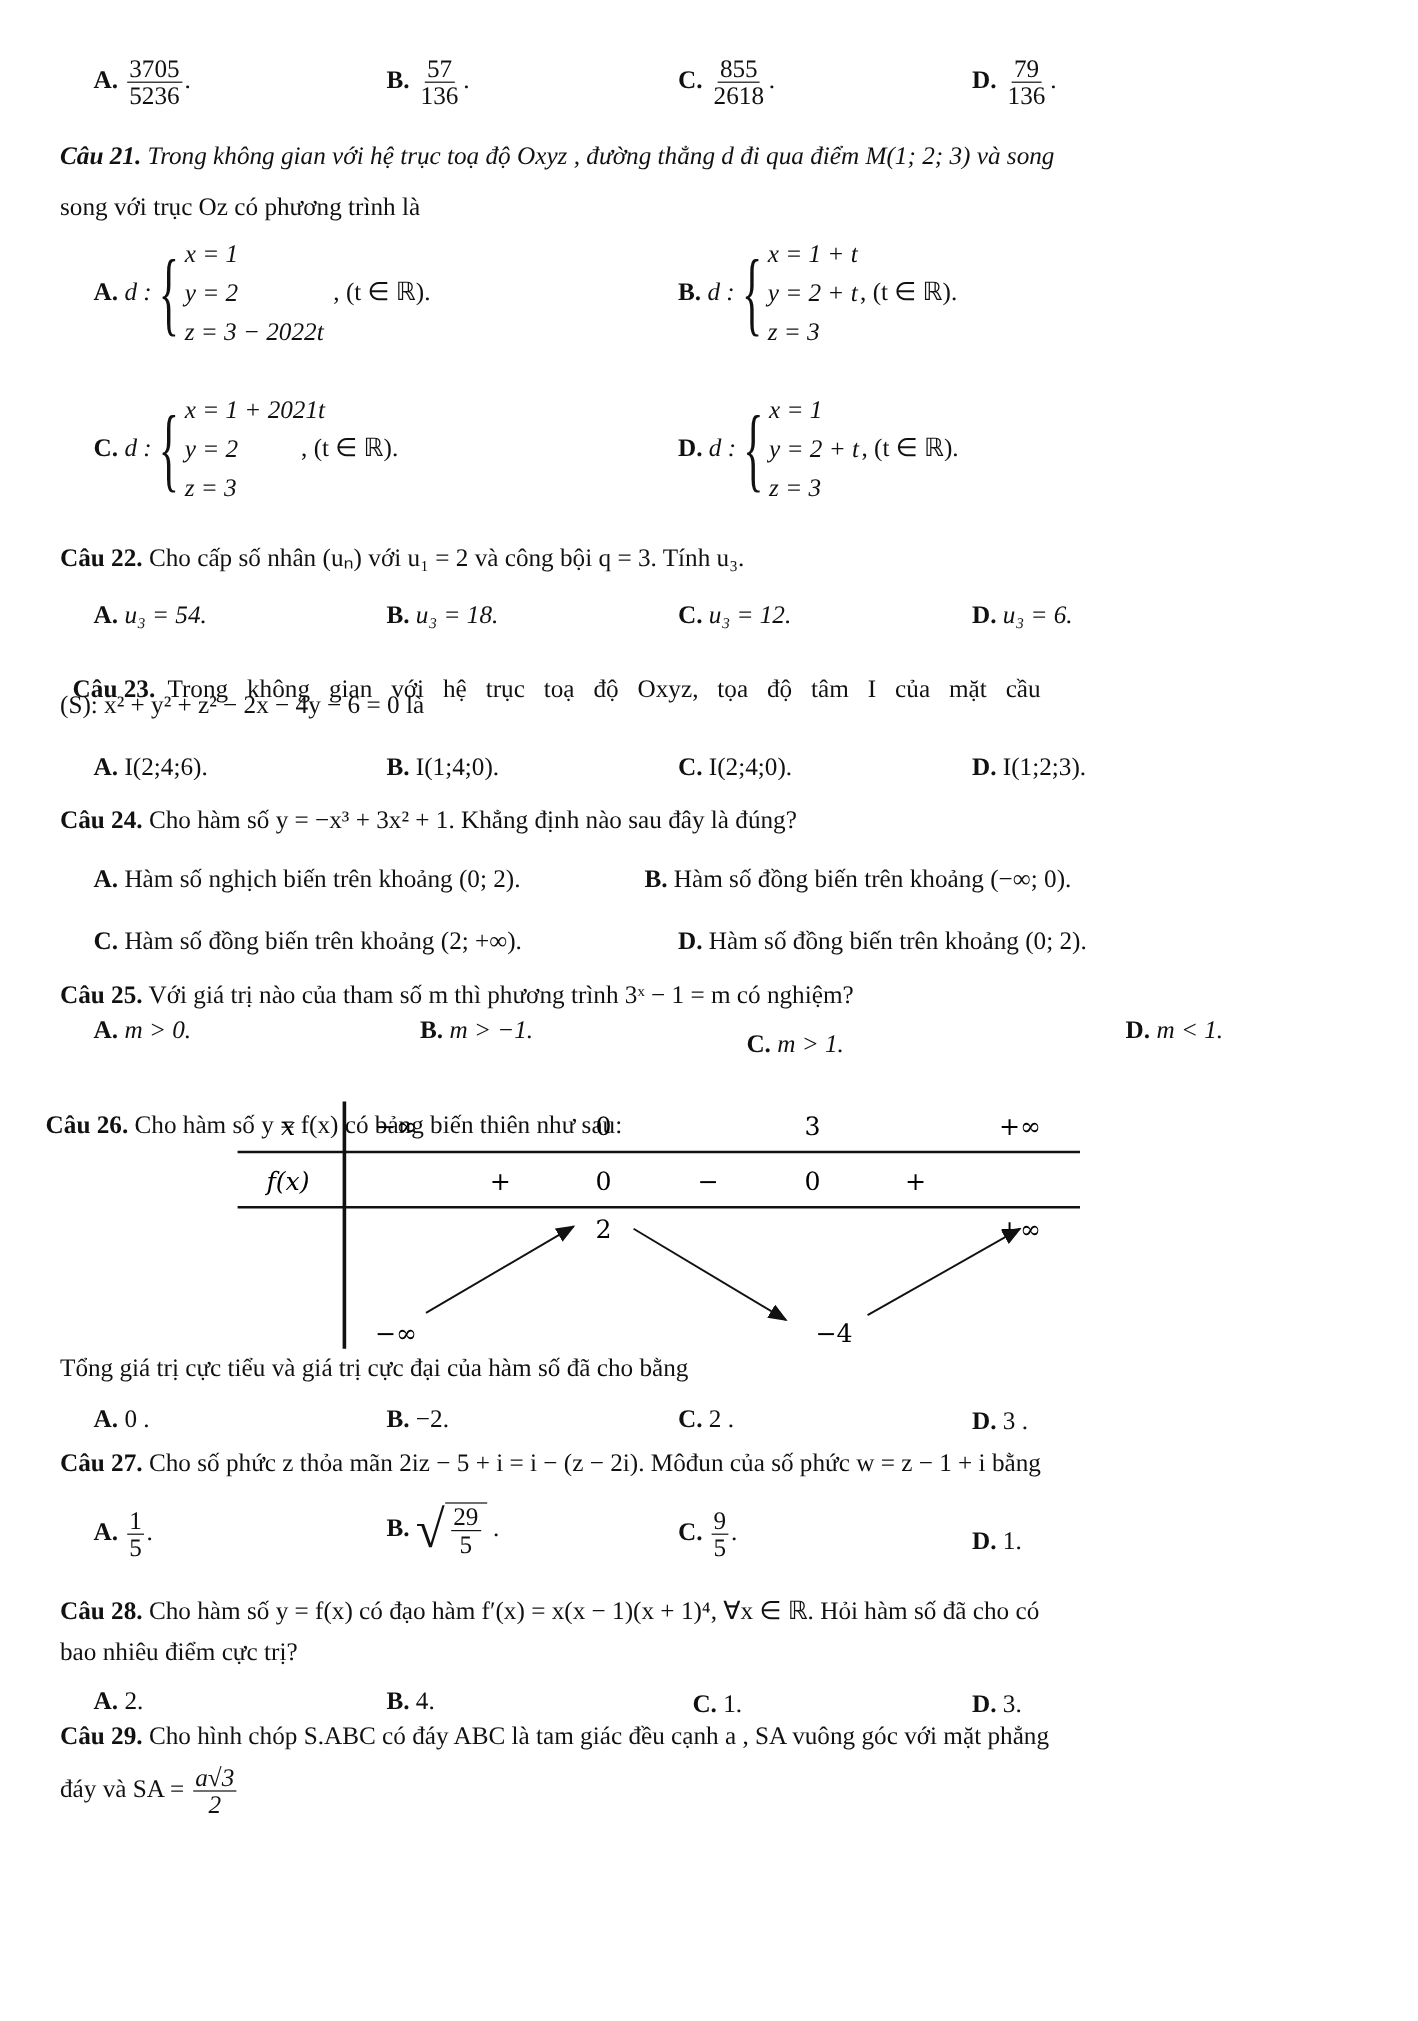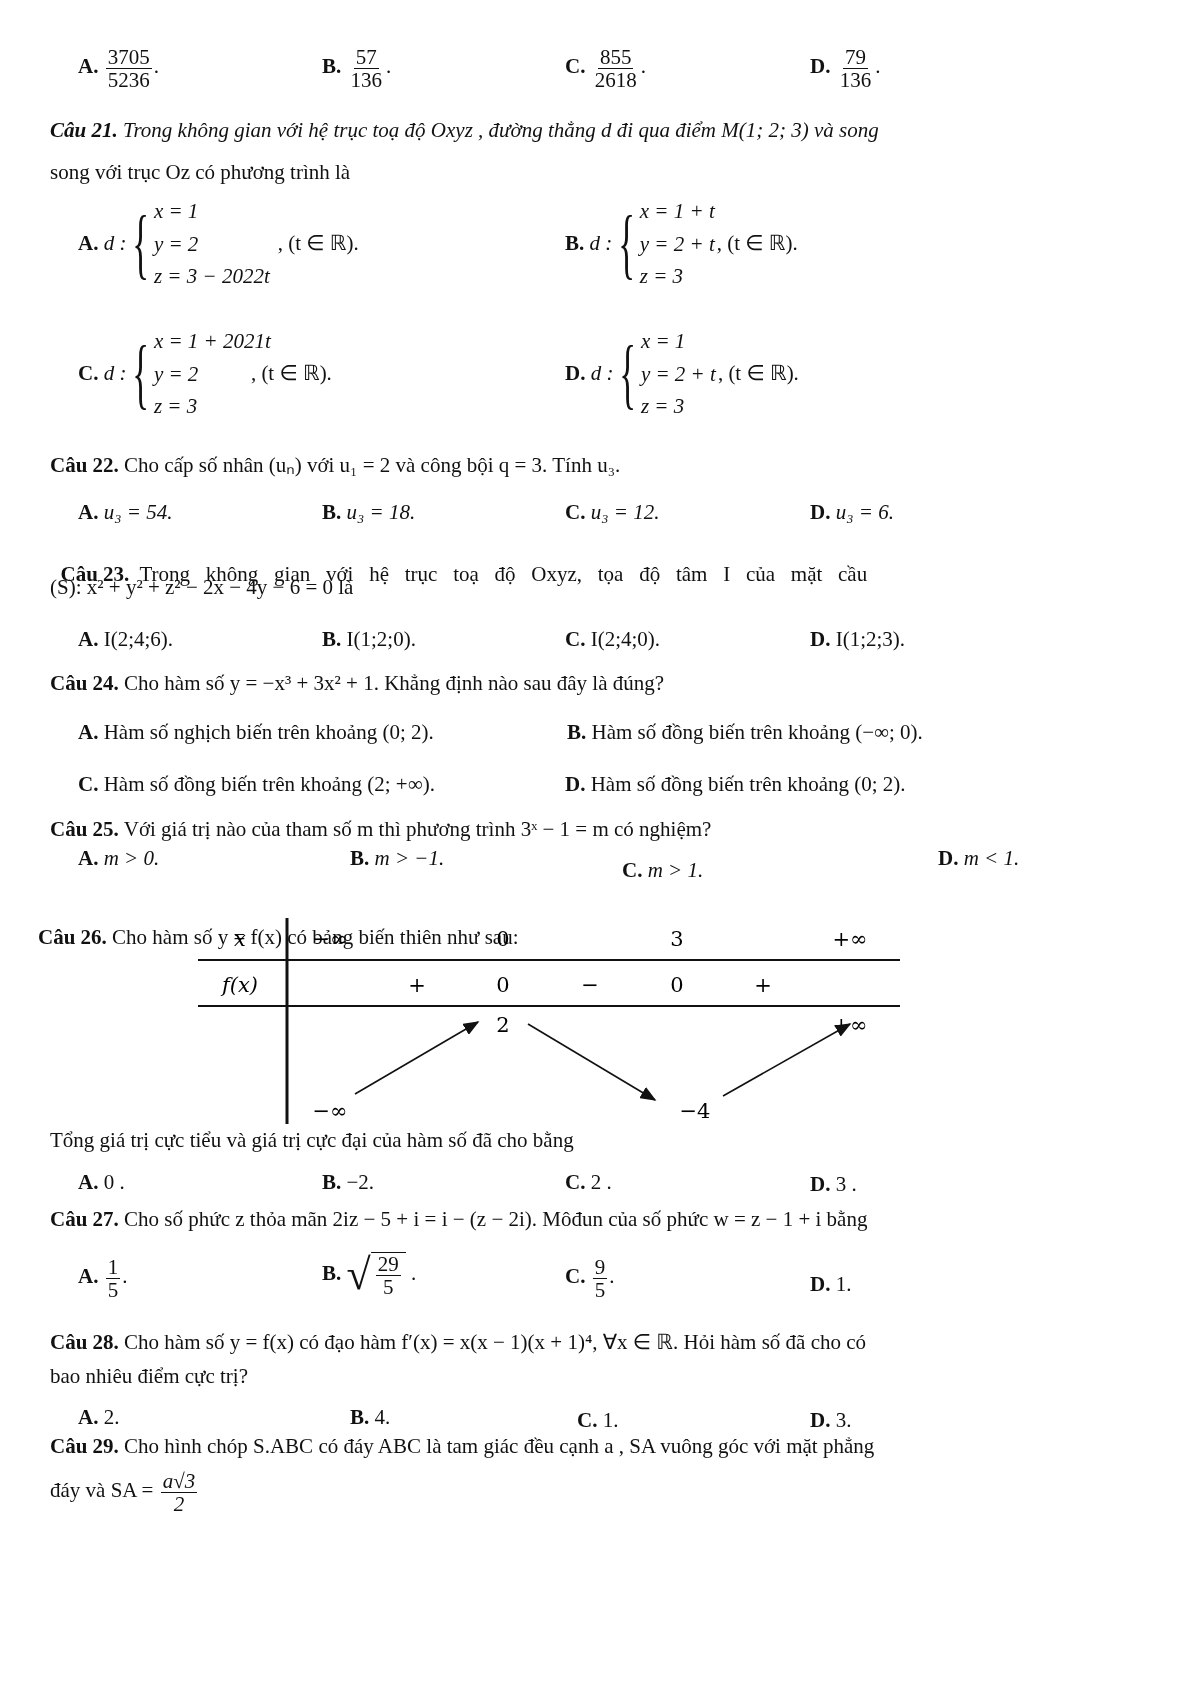--- a/index.html
+++ b/index.html
@@ -116,30 +116,30 @@
 <div class="abs" style="top:500px;left:78px;"><b class="lbl">A.</b> <i>u₃ = 54.</i></div>
 <div class="abs" style="top:500px;left:322px;"><b class="lbl">B.</b> <i>u₃ = 18.</i></div>
 <div class="abs" style="top:500px;left:565px;"><b class="lbl">C.</b> <i>u₃ = 12.</i></div>
 <div class="abs" style="top:500px;left:810px;"><b class="lbl">D.</b> <i>u₃ = 6.</i></div>
 
 <div class="abs" style="top:537px;left:50px;width:1070px;white-space:pre;">
   <span class="q-title">Câu 23.</span>  <span>Trong   không   gian   với   hệ   trục   toạ   độ   Oxyz,   tọa   độ   tâm   I   của   mặt   cầu</span>
 </div>
 <div class="abs" style="top:575px;left:50px;">(S): x² + y² + z² − 2x − 4y − 6 = 0 là</div>
 <div class="abs" style="top:627px;left:78px;"><b class="lbl">A.</b> <span>I(2;4;6).</span></div>
-<div class="abs" style="top:627px;left:322px;"><b class="lbl">B.</b> <span>I(1;2;0).</span></div>
+<div class="abs" style="top:627px;left:322px;"><b class="lbl">B.</b> <span>I(1;4;0).</span></div>
 <div class="abs" style="top:627px;left:565px;"><b class="lbl">C.</b> <span>I(2;4;0).</span></div>
 <div class="abs" style="top:627px;left:810px;"><b class="lbl">D.</b> <span>I(1;2;3).</span></div>
 
 <div class="abs" style="top:671px;left:50px;">
   <span class="q-title">Câu 24.</span>
   <span>Cho hàm số y = −x³ + 3x² + 1. Khẳng định nào sau đây là đúng?</span>
 </div>
 <div class="abs" style="top:720px;left:78px;"><b class="lbl">A.</b> <span>Hàm số nghịch biến trên khoảng (0; 2).</span></div>
-<div class="abs" style="top:720px;left:567px;"><b class="lbl">B.</b> <span>Hàm số đồng biến trên khoảng (−∞; 0).</span></div>
+<div class="abs" style="top:720px;left:537px;"><b class="lbl">B.</b> <span>Hàm số đồng biến trên khoảng (−∞; 0).</span></div>
 <div class="abs" style="top:772px;left:78px;"><b class="lbl">C.</b> <span>Hàm số đồng biến trên khoảng (2; +∞).</span></div>
 <div class="abs" style="top:772px;left:565px;"><b class="lbl">D.</b> <span>Hàm số đồng biến trên khoảng (0; 2).</span></div>
 
 <div class="abs" style="top:817px;left:50px;">
   <span class="q-title">Câu 25.</span>
   <span>Với giá trị nào của tham số m thì phương trình 3ˣ − 1 = m có nghiệm?</span>
 </div>
 <div class="abs" style="top:846px;left:78px;"><b class="lbl">A.</b> <i>m &gt; 0.</i></div>
 <div class="abs" style="top:846px;left:350px;"><b class="lbl">B.</b> <i>m &gt; −1.</i></div>
 <div class="abs" style="top:858px;left:622px;"><b class="lbl">C.</b> <i>m &gt; 1.</i></div>
@@ -214,21 +214,21 @@
     </span>.
 </div>
 <div class="abs" style="top:1272px;left:810px;"><b class="lbl">D.</b> <span>1.</span></div>
 
 <div class="abs" style="top:1330px;left:50px;">
   <span class="q-title">Câu 28.</span>
   <span>Cho hàm số y = f(x) có đạo hàm f′(x) = x(x − 1)(x + 1)⁴, ∀x ∈ ℝ. Hỏi hàm số đã cho có</span>
 </div>
 <div class="abs" style="top:1364px;left:50px;">bao nhiêu điểm cực trị?</div>
 <div class="abs" style="top:1405px;left:78px;"><b class="lbl">A.</b> <span>2.</span></div>
-<div class="abs" style="top:1405px;left:322px;margin-left:28px;"><b class="lbl">B.</b> <span>4.</span></div>
+<div class="abs" style="top:1405px;left:322px;"><b class="lbl">B.</b> <span>4.</span></div>
 <div class="abs" style="top:1408px;left:565px;margin-left:12px;"><b class="lbl">C.</b> <span>1.</span></div>
 <div class="abs" style="top:1408px;left:810px;"><b class="lbl">D.</b> <span>3.</span></div>
 
 <div class="abs" style="top:1434px;left:50px;">
   <span class="q-title">Câu 29.</span>
   <span>Cho hình chóp S.ABC có đáy ABC là tam giác đều cạnh a , SA vuông góc với mặt phẳng</span>
 </div>
 <div class="abs" style="top:1470px;left:50px;">
   <span>đáy và SA =</span>
   <span class="frac it">

